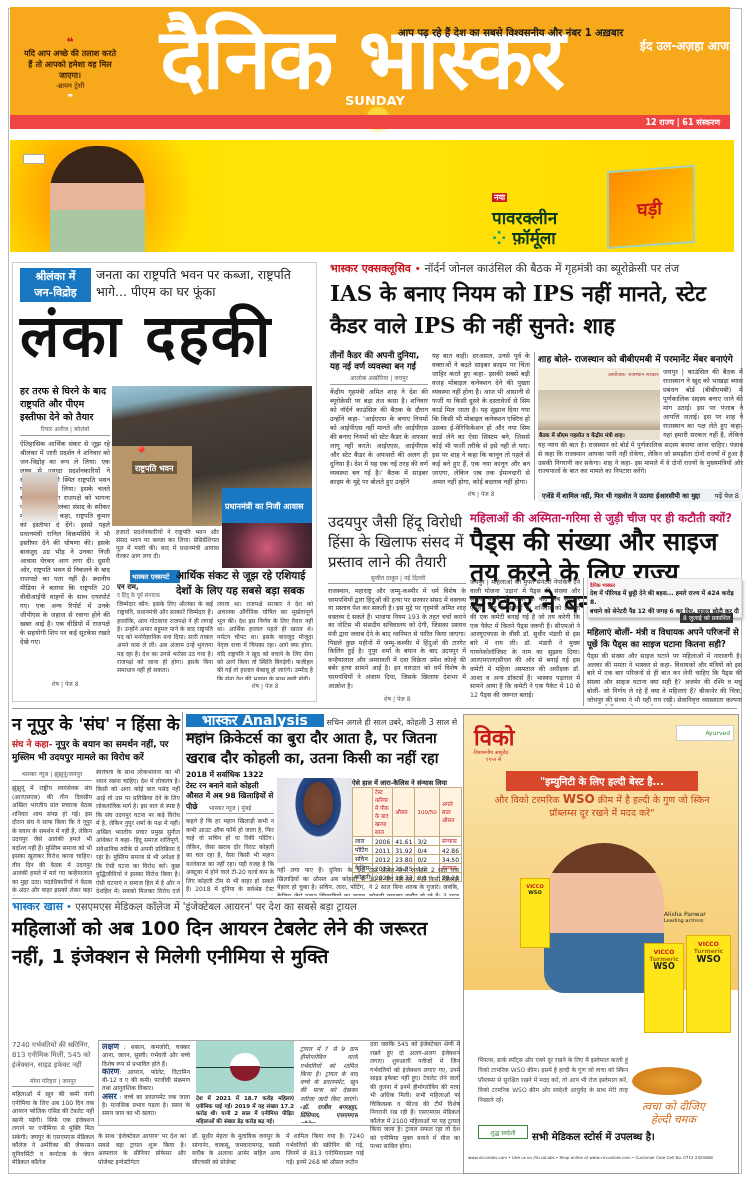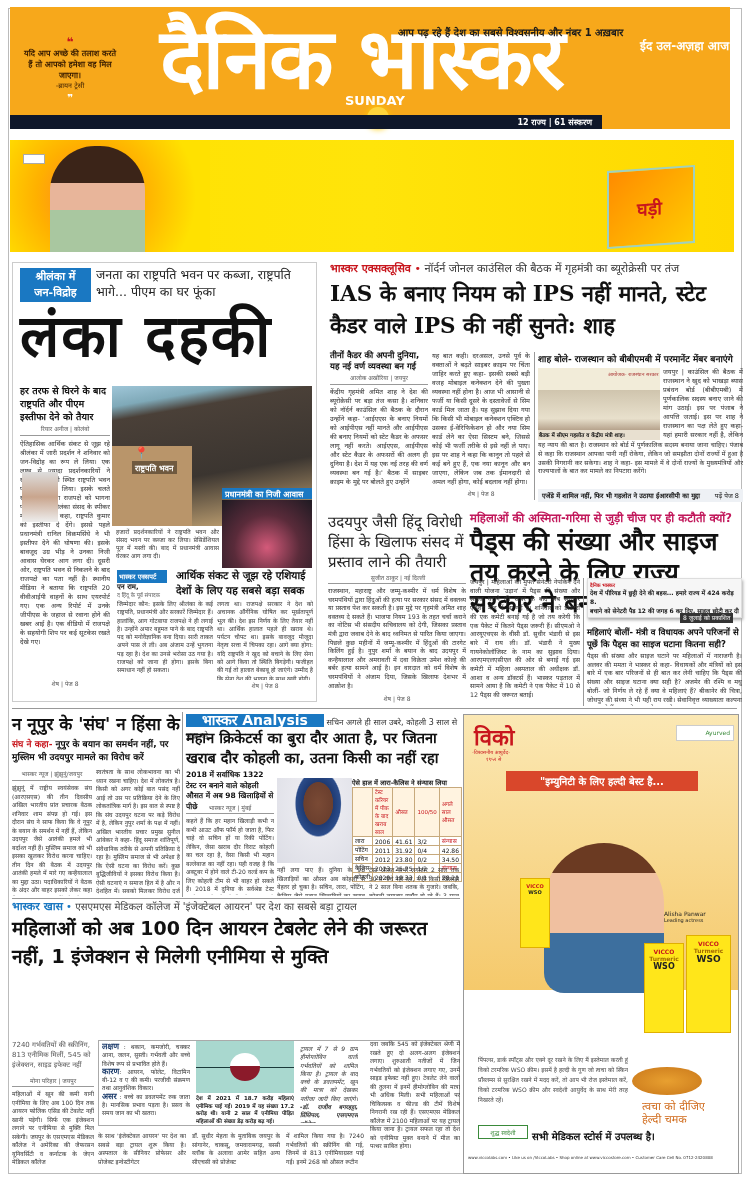--- a/index.html
+++ b/index.html
@@ -9,21 +9,21 @@
 .mast{position:absolute;left:10px;top:7px;width:720px;height:122px;background:#f7a81b}
 .quote{position:absolute;left:12px;top:30px;width:96px;text-align:center;font-size:8px;line-height:11px;font-weight:bold;color:#3a1d00}
 .quote .q1{color:#c8161d;font-size:12px}
 .quote .auth{font-weight:normal;font-size:7px}
 .logo{position:absolute;left:150px;top:2px;font-family:"DejaVu Sans",sans-serif;font-weight:bold;font-size:84px;color:#fff;letter-spacing:-2px;line-height:100px}
 .sunday{position:absolute;left:335px;top:86px;font-size:13px;font-weight:bold;color:#fff}
 .tagline{position:absolute;left:388px;top:18px;font-size:10px;font-weight:bold;color:#1b1b1b}
 .eid{position:absolute;left:630px;top:30px;font-size:12px;font-weight:bold;color:#fff}
 .info{position:absolute;left:647px;top:46px;font-size:6px;line-height:9px;color:#3a1d00}
 .info b{font-size:9px}
-.redbar{position:absolute;left:0;top:108px;width:592px;height:14px;background:#0f172a}
+.redbar{position:absolute;left:0;top:108px;width:720px;height:14px;background:#ef4444}
 .redbar span{position:absolute;right:10px;top:1px;color:#fff;font-size:8px;font-weight:bold}
 .sun{position:absolute;left:357px;top:100px;width:22px;height:22px;border-radius:50%;background:#ffd43b;box-shadow:0 0 6px #ffcb00}
 
 .ad1{position:absolute;left:10px;top:140px;width:724px;height:112px;background:linear-gradient(90deg,#ffe100,#ffe40a 50%,#ffd900);overflow:hidden}
 .ad1 .rays{position:absolute;left:0;top:0;width:200px;height:112px;background:radial-gradient(circle at 40% 50%,#ff7a2b 0,#ffb000 40%,#ffe100 80%)}
 .ad1 .woman{position:absolute;left:40px;top:6px;width:95px;height:106px;border-radius:45px 45px 0 0;background:linear-gradient(#3b2418 0,#3b2418 35%,#e8b59a 35%,#e8b59a 60%,#a9c7a0 60%)}
 .ad1 .brandsm{position:absolute;left:13px;top:14px;width:22px;height:10px;border:1px solid #aaa;background:#fff}
 .ad1 .txt{position:absolute;left:140px;top:50px;font-size:28px;font-weight:bold;color:#d0161d}
 .ad1 .txt .big{font-size:36px}
 .ad1 .formula{position:absolute;left:482px;top:44px;font-size:17px;font-weight:bold;color:#0b3a1d;line-height:20px}
@@ -65,20 +65,26 @@
   <div class="sun"></div>
   <div class="redbar">
     <span>12 राज्य | 61 संस्करण</span>
   </div>
 </div>
 
 <div class="ad1">
   <div class="rays"></div>
   <div class="brandsm"></div>
   <div class="woman"></div>
+  <div class="formula">
+    <span class="new">नया</span><br>
+    <span>पावरक्लीन</span><br>
+    <span style="color:#1a9a73">⁘</span>
+    <span>फ़ॉर्मूला</span>
+  </div>
   <div class="pack">
       <span>घड़ी</span>
     </div>
 </div>
 
 <div class="abs" style="left:12px;top:262px;width:305px;height:440px;border:1px solid #ccc"></div>
 <div class="abs tag" style="left:20px;top:268px;width:71px;height:34px;font-size:11px;line-height:16px;text-align:center;padding-top:1px">
   <div>श्रीलंका में</div>
   <div>जन-विद्रोह</div>
 </div>
@@ -91,23 +97,23 @@
 <div class="img" style="left:22px;top:472px;width:36px;height:50px;background:linear-gradient(#ddd,#c9a58d 50%,#eee)"></div>
 <div class="abs byline" style="left:20px;top:680px;width:90px">शेष | पेज 8</div>
 
 <div class="img" style="left:112px;top:386px;width:200px;height:140px;background:linear-gradient(170deg,#9fc6d8 0,#7fa9b8 12%,#4a4038 20%,#3b3530 60%,#d7b47e 100%)">
   <div class="abs" style="left:0;top:60px;width:80px;height:80px;background:#b9956a"></div>
   <div class="abs" style="left:22px;top:60px;color:#e3201b;font-size:12px">📍</div>
   <div class="abs" style="left:20px;top:75px;background:rgba(0,0,0,.4);color:#fff;font-size:8px;font-weight:bold;padding:1px 3px">राष्ट्रपति भवन</div>
 </div>
 <div class="abs t" style="left:116px;top:528px;width:103px;height:40px;font-size:6px;line-height:8px">हजारों प्रदर्शनकारियों ने राष्ट्रपति भवन और संसद भवन पर कब्जा कर लिया। प्रेसिडेंशियल पूल में मस्ती की। बाद में प्रधानमंत्री आवास घेरकर आग लगा दी।</div>
 <div class="img" style="left:222px;top:500px;width:90px;height:68px;background:radial-gradient(circle at 50% 70%,#d45a7a,#5a2b3a 50%,#1e1a22)"></div>
-<div class="abs" style="left:222px;top:488px;width:90px;background:#1a78c2;color:#fff;font-size:8px;font-weight:bold;padding:0 3px">प्रधानमंत्री का निजी आवास</div>
-
-<div class="abs tag" style="left:117px;top:570px;width:50px;font-size:6.5px;padding:2px">भास्कर एक्सपर्ट</div>
+<div class="abs" style="left:222px;top:488px;width:90px;background:#1a78c2;color:#fff;font-size:8px;font-weight:bold;padding:12px 3px">प्रधानमंत्री का निजी आवास</div>
+
+<div class="abs tag" style="left:130px;top:570px;width:50px;font-size:6.5px;padding:2px">भास्कर एक्सपर्ट</div>
 <div class="abs" style="left:117px;top:582px;width:55px;font-size:7px;font-weight:bold">एन राम,</div>
 <div class="abs" style="left:117px;top:591px;width:55px;font-size:5.5px;color:#555">द हिंदू के पूर्व संपादक</div>
 <div class="abs hl" style="left:176px;top:568px;width:138px;font-size:10.5px;line-height:15px">आर्थिक संकट से जूझ रहे एशियाई देशों के लिए यह सबसे बड़ा सबक</div>
 <div class="abs t" style="left:117px;top:600px;width:96px;height:90px;font-size:6px;line-height:8.3px">जिम्मेदार कौन: इसके लिए श्रीलंका के कई राष्ट्रपति, प्रधानमंत्री और सरकारें जिम्मेदार हैं। हालांकि, आग गोटबाया राजपक्षे ने ही लगाई है। उन्होंने अपार बहुमत पाने के बाद राष्ट्रपति पद को मनोवैज्ञानिक बना दिया। सारी ताकत अपने पास ले ली। अब अंजाम उन्हें भुगतना पड़ रहा है। देश का उनसे भरोसा उठ गया है। राजपक्षे को जाना ही होगा। इसके बिना समाधान नहीं हो सकता।</div>
 <div class="abs t" style="left:217px;top:600px;width:96px;height:80px;font-size:6px;line-height:8.3px">लगता था। राजपक्षे सरकार ने देश को अचानक ऑर्गेनिक घोषित कर मूर्खतापूर्ण भूल की। देश इस निर्णय के लिए तैयार नहीं था। आर्थिक हालात पहले ही खराब थे। पर्यटन चौपट था। इसके बावजूद मौजूदा नेतृत्व सत्ता में चिपका रहा। आगे क्या होगा: यदि राष्ट्रपति ने खुद को बचाने के लिए सेना को आगे किया तो स्थिति बिगड़ेगी। फजीहत की गई तो हालात बेकाबू हो जाएंगे। उम्मीद है कि सेना देश की भावना के साथ खड़ी होगी।</div>
 <div class="abs byline" style="left:217px;top:682px;width:96px">शेष | पेज 8</div>
 
 <div class="abs" style="left:330px;top:262px;width:410px;font-size:11px;line-height:14px">
   <span style="color:#c8161d;font-weight:bold">भास्कर एक्सक्लूसिव</span>
   <span style="color:#c8161d"> • </span>
@@ -257,30 +263,35 @@
 <div class="abs t" style="left:192px;top:1132px;width:88px;height:40px;font-size:6px;line-height:8.5px">डॉ. सुधीर मेहता के मुताबिक जयपुर के सांगानेर, चाकसू, जमवारामगढ़, बस्सी ब्लॉक के अलावा आमेर सहित अन्य सीएचसी को प्रोजेक्ट</div>
 <div class="abs t" style="left:286px;top:1132px;width:78px;height:40px;font-size:6px;line-height:8.5px">में शामिल किया गया है। 7240 गर्भवतियों की स्क्रीनिंग की गई, जिनमें से 813 एनीमियाग्रस्त पाई गईं। इनमें 268 को औसत रूटीन</div>
 <div class="abs t" style="left:370px;top:1040px;width:90px;height:132px;font-size:6px;line-height:8.5px">दवा जबकि 545 को इंजेक्टेबल श्रेणी में रखते हुए दो अलग-अलग इंजेक्शन लगाए। शुरुआती नतीजों में जिन गर्भवतियों को इंजेक्शन लगाए गए, उनमें साइड इफेक्ट नहीं हुए। टेबलेट लेने वालों की तुलना में इनमें हीमोग्लोबिन की मात्रा भी अधिक मिली। सभी महिलाओं पर चिकित्सक व फील्ड की टीमें विशेष निगरानी रख रही हैं। एसएमएस मेडिकल कॉलेज में 2100 महिलाओं पर यह ट्रायल किया जाना है। ट्रायल सफल रहा तो देश को एनीमिया मुक्त बनाने में मील का पत्थर साबित होगा।</div>
 
 <div class="ad2">
   <div class="abs" style="left:10px;top:6px;font-size:22px;font-weight:bold;color:#c8161d">विको</div>
   <div class="abs" style="left:8px;top:34px;font-size:5px;color:#c8161d">-विश्वसनीय आयुर्वेद-</div>
   <div class="abs" style="left:22px;top:41px;font-size:5px;color:#c8161d">१९५२ से</div>
   <div class="abs" style="left:212px;top:10px;width:58px;height:16px;background:#fff;border:1px solid #ccc;font-size:6px;color:#3a8a3a;text-align:right;padding:3px">Ayurved</div>
   <div class="abs" style="left:42px;top:56px;width:192px;background:#d9472b;color:#fff;font-size:10px;font-weight:bold;text-align:center;padding:3px">"इम्युनिटी के लिए हल्दी बेस्ट है...</div>
+  <div class="abs" style="left:20px;top:78px;width:236px;font-size:9.5px;color:#c8461b;text-align:center;line-height:13px">
+    <span>और विको टरमरिक</span>
+    <b style="font-size:12px">WSO</b>
+    <span>क्रीम में है हल्दी के गुण जो स्किन प्रॉब्लम्स दूर रखने में मदद करे"</span>
+  </div>
   <div class="abs" style="left:80px;top:128px;width:120px;height:150px;border-radius:60px 60px 20px 20px;background:linear-gradient(#6b3a22 0,#6b3a22 20%,#f0c0a0 20%,#f0c0a0 60%,#3d6f9e 60%)"></div>
   <div class="abs" style="left:200px;top:195px;font-size:6px;color:#222">
     <div>Alisha Panwar</div>
     <div style="font-size:5px">Leading actress</div>
   </div>
   <div class="abs" style="left:56px;top:163px;width:30px;height:70px;background:#ffe61a;border:1px solid #e0b000;font-size:5px;color:#c8161d;font-weight:bold;text-align:center;padding-top:4px"><span>VICCO</span><br><span style="color:#222">WSO</span></div>
   <div class="abs" style="left:180px;top:228px;width:40px;height:90px;background:#ffe61a;border:1px solid #e0b000;font-size:6px;color:#c8161d;font-weight:bold;text-align:center;padding-top:4px"><span>VICCO</span><br><span style="color:#a36b00">Turmeric</span><br><span style="color:#222;font-size:8px">WSO</span></div>
   <div class="abs" style="left:222px;top:220px;width:45px;height:98px;background:#ffe61a;border:1px solid #e0b000;font-size:6px;color:#c8161d;font-weight:bold;text-align:center;padding-top:4px"><span>VICCO</span><br><span style="color:#a36b00">Turmeric</span><br><span style="color:#222;font-size:9px">WSO</span></div>
   <div class="abs t" style="left:14px;top:340px;width:150px;height:62px;font-size:6px;line-height:10px;color:#444">पिंपल्स, डार्क स्पॉट्स और एक्ने दूर रखने के लिए मैं इस्तेमाल करती हूं विको टरमरिक WSO क्रीम। इसमें है हल्दी के गुण जो त्वचा को स्किन प्रॉब्लम्स से सुरक्षित रखने में मदद करें, तो आप भी रोज इस्तेमाल करें, विको टरमरिक WSO क्रीम और स्वदेशी आयुर्वेद के साथ मेरी तरह निखरते रहें।</div>
   <div class="abs" style="left:168px;top:352px;width:70px;height:28px;border-radius:50%;background:radial-gradient(#e8a030,#c9771a)"></div>
-  <div class="abs" style="left:178px;top:385px;font-size:11px;color:#d06a1a;line-height:13px">
+  <div class="abs" style="left:178px;top:385px;font-size:11px;font-style:italic;color:#d06a1a;text-align:center;line-height:13px">
     <div>त्वचा को दीजिए</div>
     <div>हेल्दी चमक</div>
   </div>
   <div class="abs" style="left:14px;top:410px;width:50px;height:14px;border:1px solid #3a8a3a;font-size:6px;color:#3a8a3a;text-align:center;padding-top:3px">शुद्ध स्वदेशी</div>
   <div class="abs" style="left:68px;top:414px;font-size:10px;font-weight:bold">सभी मेडिकल स्टोर्स में उपलब्ध है।</div>
   <div class="abs" style="left:4px;top:440px;width:266px;font-size:4px;color:#333;white-space:nowrap;overflow:hidden">www.viccolabs.com • Like us on /ViccoLabs • Shop online at www.viccostore.com • Customer Care Cell No. 0712-2420808</div>
 </div>
 
 </body></html>

